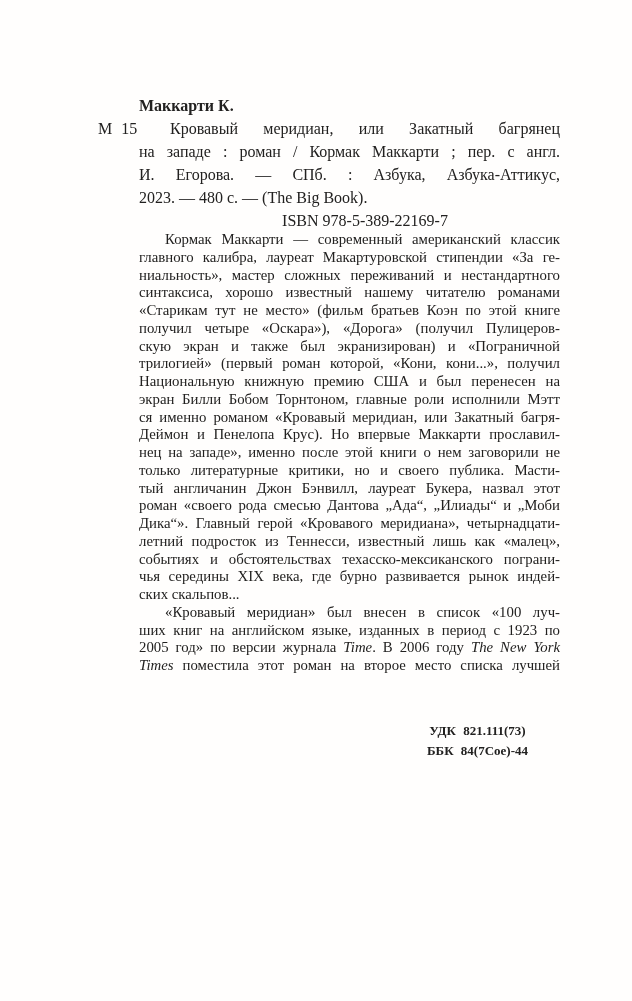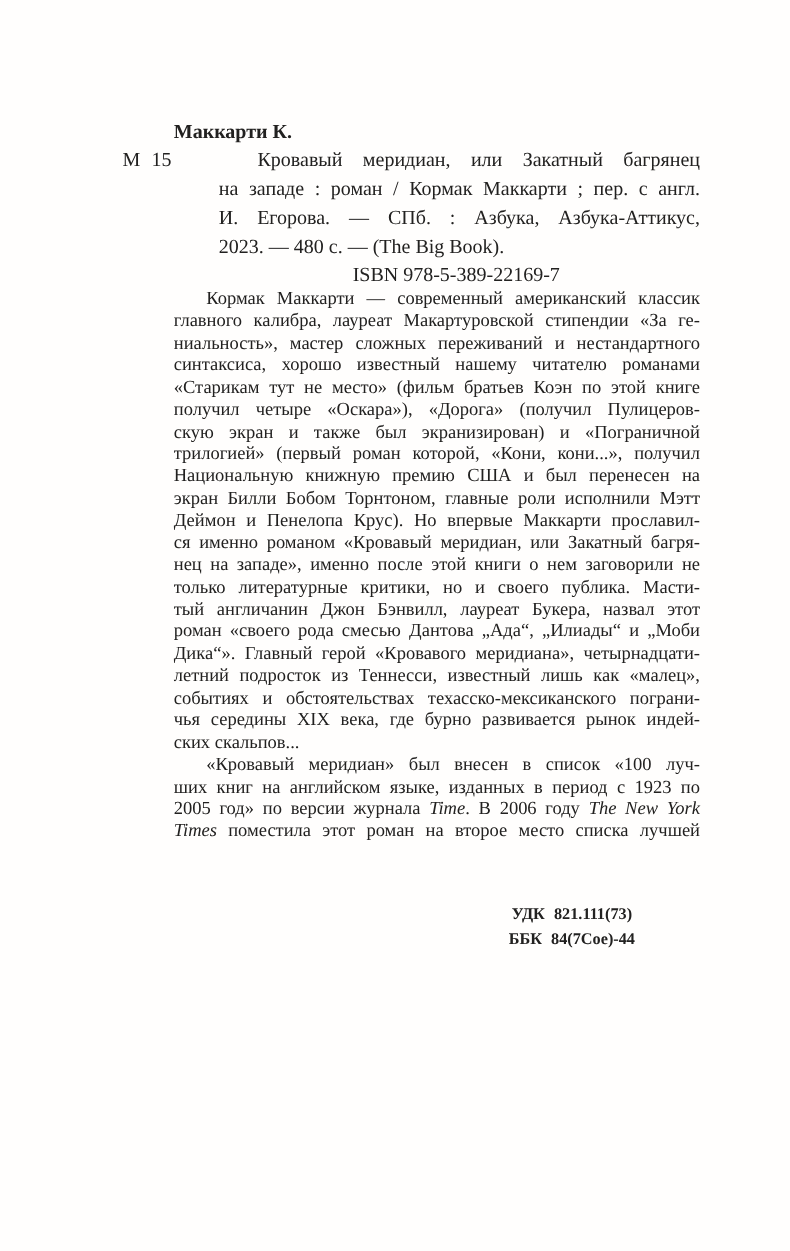--- a/index.html
+++ b/index.html
@@ -7,36 +7,37 @@
     width:632px;height:1001px;
     background:#fffefd;
     font-family:"Liberation Serif","DejaVu Serif",serif;
     color:#222120;
     -webkit-font-smoothing:antialiased;
   }
   .page{
     position:relative;
     width:580px;height:1001px;
     overflow:hidden;
+    padding-left:20px;
   }
   
   .card{
     position:absolute;
     left:139px;top:94px;width:421px;
     font-size:16px;line-height:23px;
   }
   .author-row{font-weight:bold;text-align:left;}
   .card-desc{position:relative;}
   .index-code{
     position:absolute;
     left:-41px;top:0;
     word-spacing:5px;
     white-space:nowrap;
   }
-  .card-desc .tline{text-align:justify;text-align-last:justify;margin-left:36px;}
+  .card-desc .tline{text-align:justify;text-align-last:justify;}
   .card-desc .tline.first{text-indent:31px;}
   .card-desc .tline.last{text-align-last:left;}
   .isbn-row{padding-left:31px;text-align:center;}
   
   .annotation{
     position:absolute;
     left:139px;top:231px;width:421px;
     font-size:14.8px;line-height:17.75px;
   }
   .annotation .tline{text-align:justify;text-align-last:justify;}
@@ -78,22 +79,22 @@
         <div class="tline first">Кормак Маккарти — современный американский классик</div>
         <div class="tline">главного калибра, лауреат Макартуровской стипендии «За ге-</div>
         <div class="tline">ниальность», мастер сложных переживаний и нестандартного</div>
         <div class="tline">синтаксиса, хорошо известный нашему читателю романами</div>
         <div class="tline">«Старикам тут не место» (фильм братьев Коэн по этой книге</div>
         <div class="tline">получил четыре «Оскара»), «Дорога» (получил Пулицеров-</div>
         <div class="tline">скую экран и также был экранизирован) и «Пограничной</div>
         <div class="tline">трилогией» (первый роман которой, «Кони, кони...», получил</div>
         <div class="tline">Национальную книжную премию США и был перенесен на</div>
         <div class="tline">экран Билли Бобом Торнтоном, главные роли исполнили Мэтт</div>
+        <div class="tline">ся именно романом «Кровавый меридиан, или Закатный багря-</div>
         <div class="tline">Деймон и Пенелопа Крус). Но впервые Маккарти прославил-</div>
-        <div class="tline">ся именно романом «Кровавый меридиан, или Закатный багря-</div>
         <div class="tline">нец на западе», именно после этой книги о нем заговорили не</div>
         <div class="tline">только литературные критики, но и своего публика. Масти-</div>
         <div class="tline">тый англичанин Джон Бэнвилл, лауреат Букера, назвал этот</div>
         <div class="tline">роман «своего рода смесью Дантова „Ада“, „Илиады“ и „Моби</div>
         <div class="tline">Дика“». Главный герой «Кровавого меридиана», четырнадцати-</div>
         <div class="tline">летний подросток из Теннесси, известный лишь как «малец»,</div>
         <div class="tline">событиях и обстоятельствах техасско-мексиканского пограни-</div>
         <div class="tline">чья середины XIX века, где бурно развивается рынок индей-</div>
         <div class="tline last">ских скальпов...</div>
       </div>

